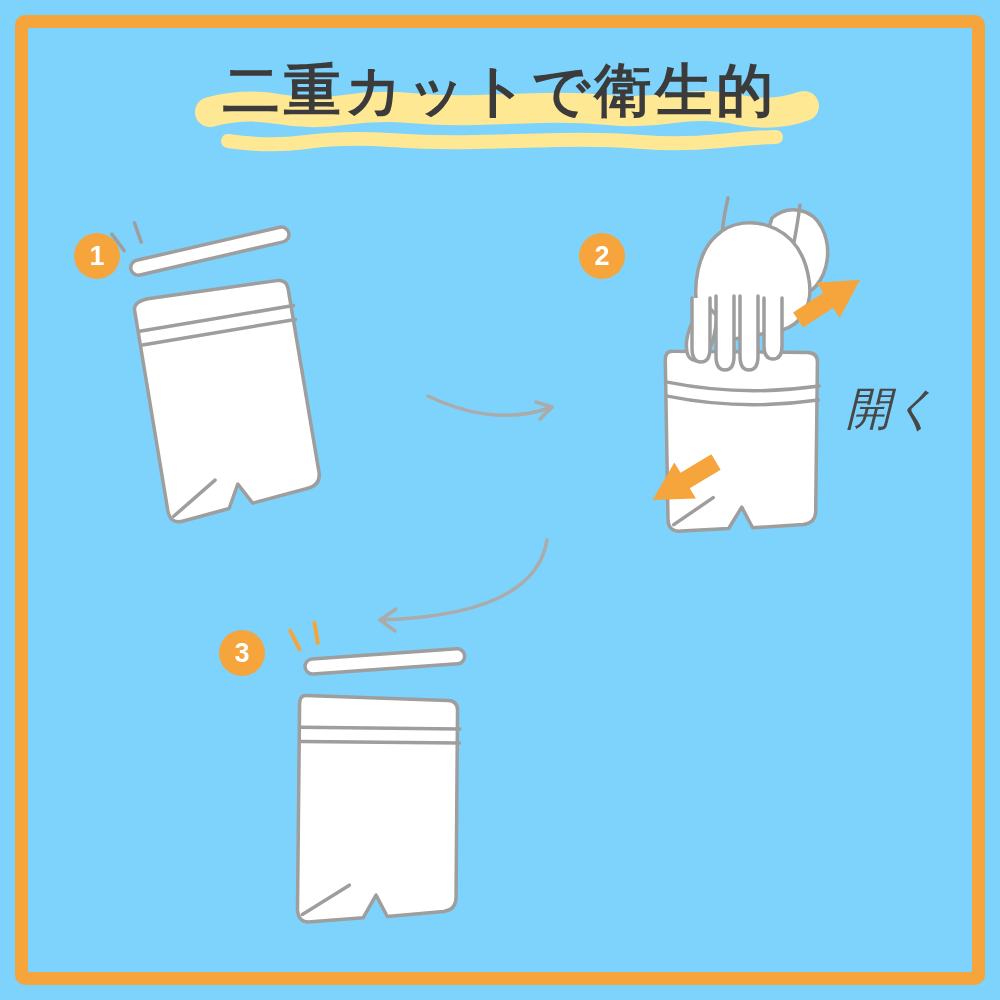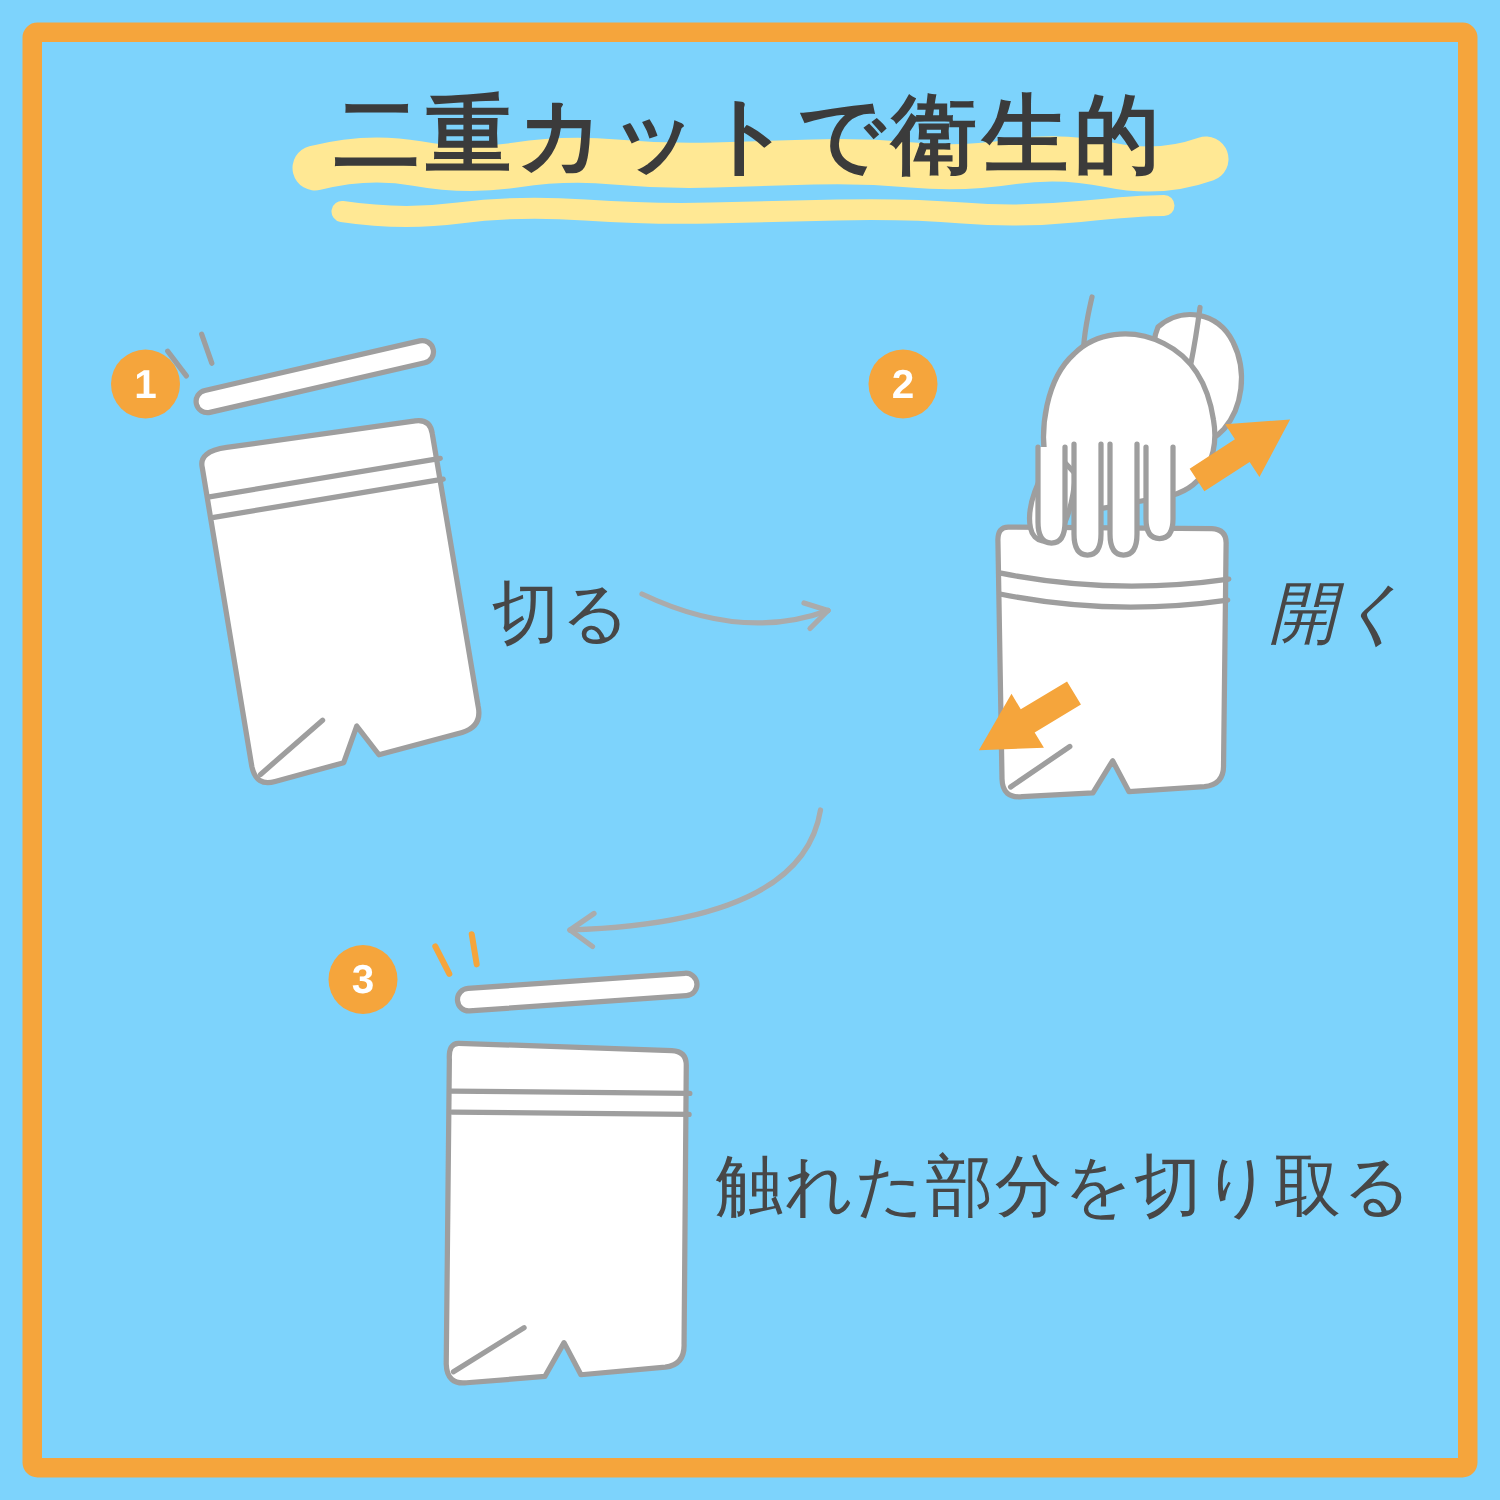--- a/index.html
+++ b/index.html
@@ -126,17 +126,15 @@
   <div class="badge badge-1">
     <span>1</span>
   </div>
   <div class="badge badge-2">
     <span>2</span>
   </div>
   <div class="badge badge-3">
     <span>3</span>
   </div>
 
-  <div class="step-label label-1">切る</div>
   <div class="step-label label-2">開く</div>
-  <div class="step-label label-3">触れた部分を切り取る</div>
 
 </div>
 
 </body></html>

